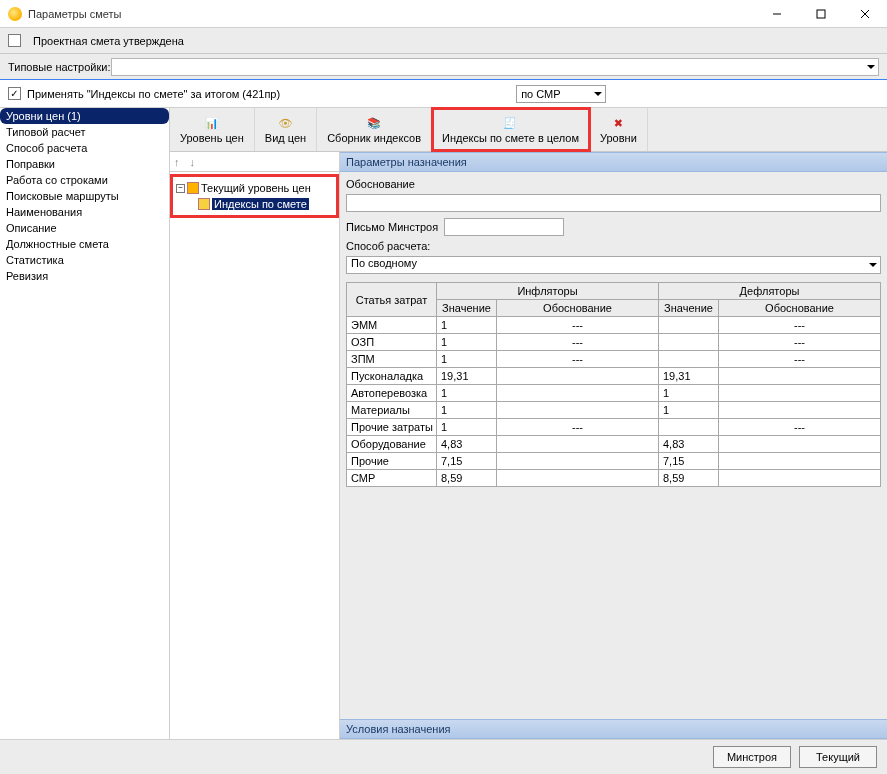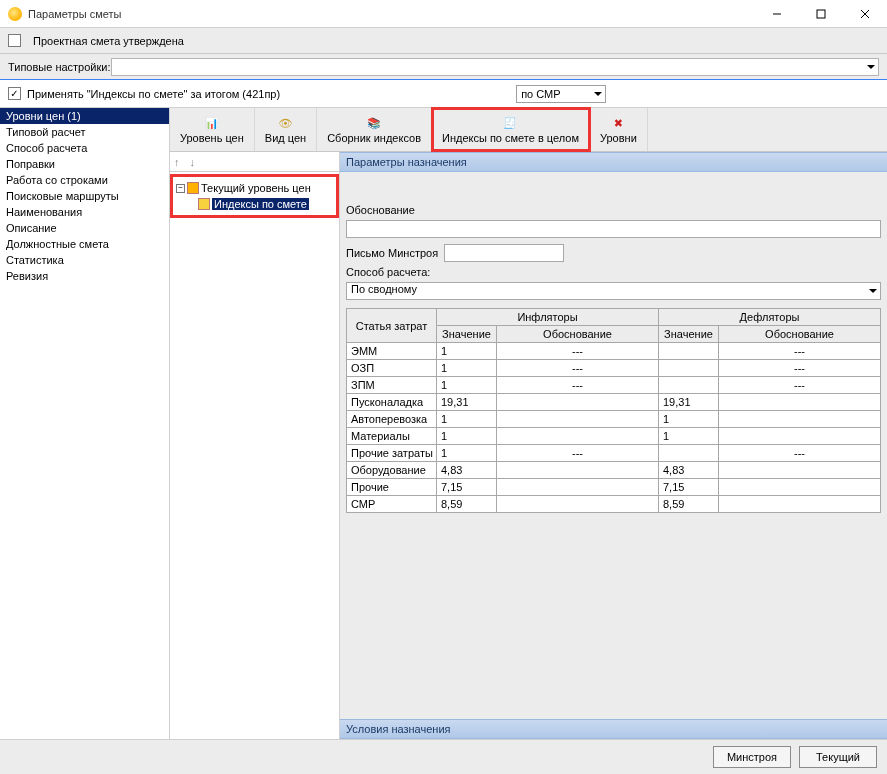--- a/index.html
+++ b/index.html
@@ -104,20 +104,21 @@
   .leftnav {
     width: 170px;
     border-right: 1px solid #d0d0d0;
     background: #fff;
     overflow: hidden;
   }
   .leftnav-item {
     padding: 2px 6px;
     white-space: nowrap;
     cursor: default;
+    border-radius: 6px;
   }
   .leftnav-item.selected {
     background: #0a246a;
     color: #fff;
   }
 
   .middle {
     flex: 1;
     display: flex;
     flex-direction: column;
@@ -189,21 +190,20 @@
     outline-offset: 1px;
     margin: 2px;
     padding: 2px;
   }
 
   .rightpane {
     flex: 1;
     display: flex; flex-direction: column;
     background: #ececec;
     min-width: 0;
-    gap: 26px;
   }
   .section-hdr {
     height: 20px;
     background: linear-gradient(#c9d9f0, #b0c8e8);
     border-top: 1px solid #9bb8de;
     border-bottom: 1px solid #9bb8de;
     display: flex; align-items: center;
     padding: 0 6px;
     color: #1b3a66;
     font-weight: normal;

